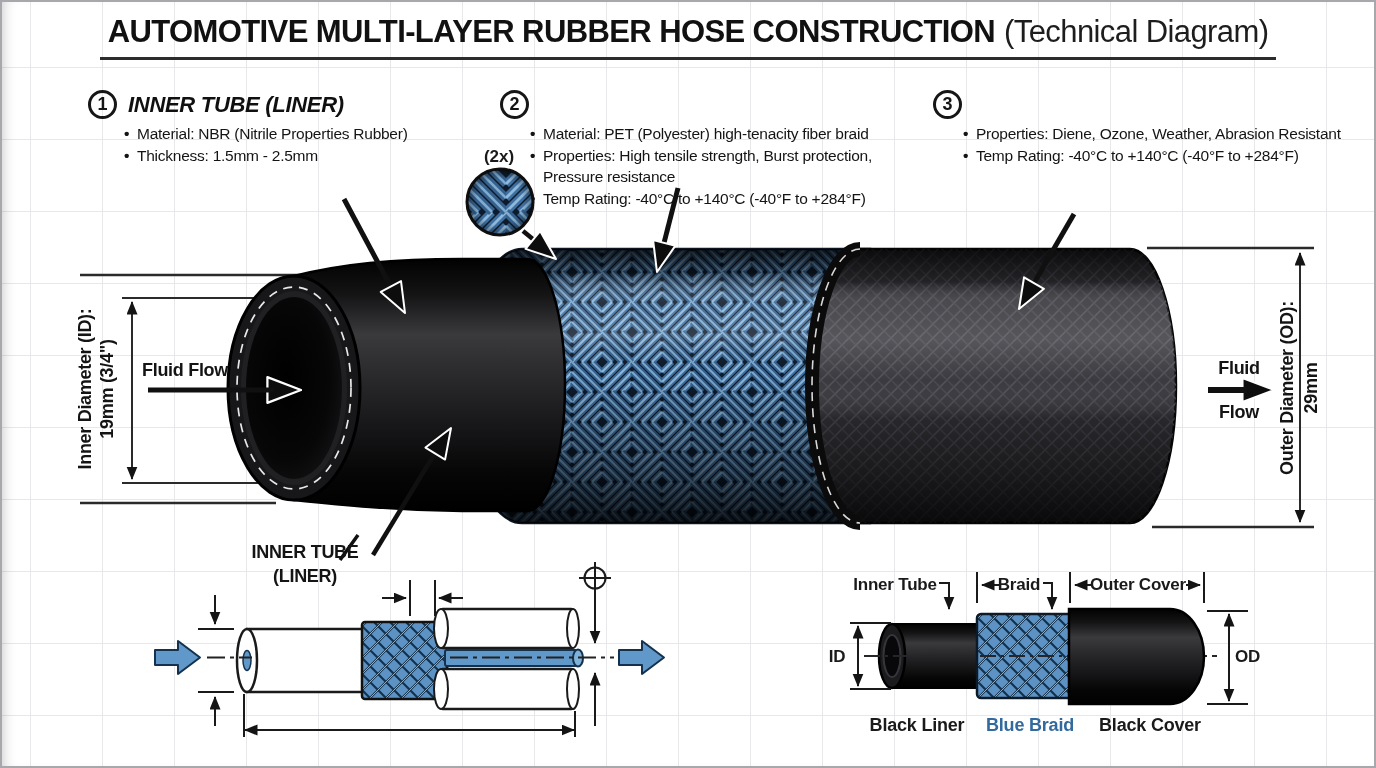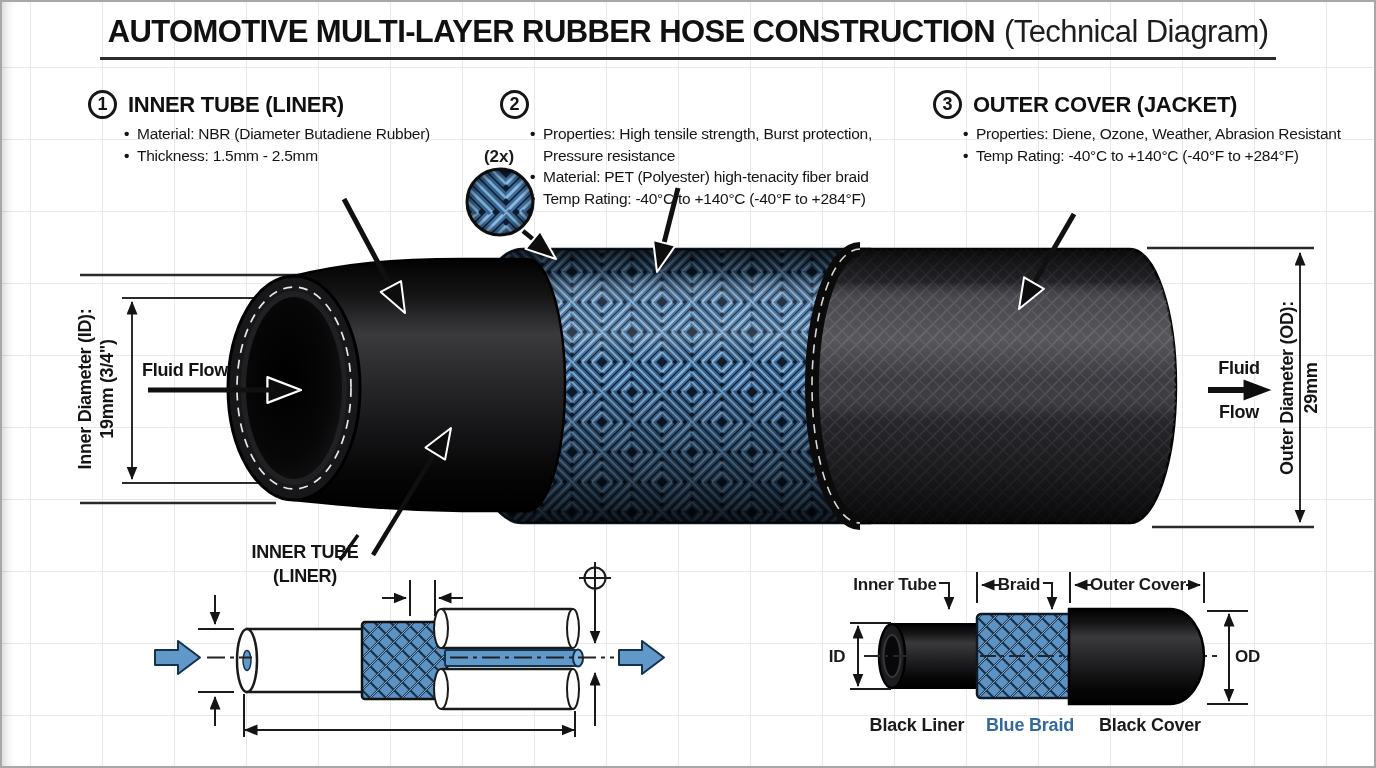--- a/index.html
+++ b/index.html
@@ -18,21 +18,21 @@
   .header .inner{display:inline-block;border-bottom:3px solid #2c2c2c;padding:0 8px 7px 8px;}
   .title-main{font-size:31px;font-weight:bold;letter-spacing:-.6px;color:#111;}
   .title-sub{font-size:31px;font-weight:400;letter-spacing:-.6px;color:#1d1d1d;margin-left:9px;}
   .sec{position:absolute;top:88px;}
   #sec1{left:86px;width:412px;}
   #sec2{left:498px;width:430px;}
   #sec3{left:931px;width:434px;}
   .sec-head{display:flex;align-items:center;gap:11px;margin-bottom:4px;}
   .num{width:29px;height:29px;border:3px solid #161616;border-radius:50%;display:flex;
        align-items:center;justify-content:center;font-weight:bold;font-size:18px;flex:none;box-sizing:border-box;}
-  .sec-title{font-size:22px;font-weight:bold;letter-spacing:-.3px;white-space:nowrap;color:#101010;}
+  .sec-title{font-size:22px;font-weight:bold;letter-spacing:-.3px;white-space:nowrap;color:#101010;font-style:italic;}
   ul.specs{margin:0;padding:0;list-style:none;margin-left:36px;}
   #sec2 ul.specs,#sec3 ul.specs{margin-left:30px;}
   .specs li{position:relative;padding-left:13px;font-size:15.5px;line-height:21.5px;letter-spacing:-.25px;color:#141414;}
   .specs li::before{content:"\2022";position:absolute;left:0;top:0;font-weight:bold;}
   .specs b{font-weight:normal;}
   .specs .t{white-space:pre-line;}
   svg.overlay{position:absolute;left:0;top:0;pointer-events:none;}
   svg text{font-family:"Liberation Sans",sans-serif;}
   .dlabel{font-weight:bold;font-size:18px;fill:#141414;letter-spacing:-.3px;}
   .maglabel{font-weight:600;font-size:17px;fill:#1a1a1a;}
@@ -49,41 +49,40 @@
       <span class="title-main">AUTOMOTIVE MULTI-LAYER RUBBER HOSE CONSTRUCTION</span><span class="title-sub">(Technical Diagram)</span>
     </div>
   </div>
 
   <section class="sec" id="sec1">
     <div class="sec-head">
       <div class="num">1</div>
       <div class="sec-title">INNER TUBE (LINER)</div>
     </div>
     <ul class="specs">
-      <li><b>Material:</b> <span class="t">NBR (Diameter Butadiene Rubber)</span></li>
+      <li><b>Material:</b> <span class="t">NBR (Nitrile Properties Rubber)</span></li>
       <li><b>Thickness:</b> <span class="t">1.5mm - 2.5mm</span></li>
     </ul>
   </section>
 
   <section class="sec" id="sec2">
     <div class="sec-head">
       <div class="num">2</div>
     </div>
     <ul class="specs">
+      <li><b>Material:</b> <span class="t">PET (Polyester) high-tenacity fiber braid</span></li>
       <li><b>Properties:</b> <span class="t">High tensile strength, Burst protection,
 Pressure resistance</span></li>
-      <li><b>Material:</b> <span class="t">PET (Polyester) high-tenacity fiber braid</span></li>
       <li><b>Temp Rating:</b> <span class="t">-40°C to +140°C (-40°F to +284°F)</span></li>
     </ul>
   </section>
 
   <section class="sec" id="sec3">
     <div class="sec-head">
       <div class="num">3</div>
-      <div class="sec-title">OUTER COVER (JACKET)</div>
     </div>
     <ul class="specs">
       <li><b>Properties:</b> <span class="t">Diene, Ozone, Weather, Abrasion Resistant</span></li>
       <li><b>Temp Rating:</b> <span class="t">-40°C to +140°C (-40°F to +284°F)</span></li>
     </ul>
   </section>
 
   <svg class="overlay" width="1376" height="768" viewBox="0 0 1376 768">
     <defs>
       <g id="weaveTile">

